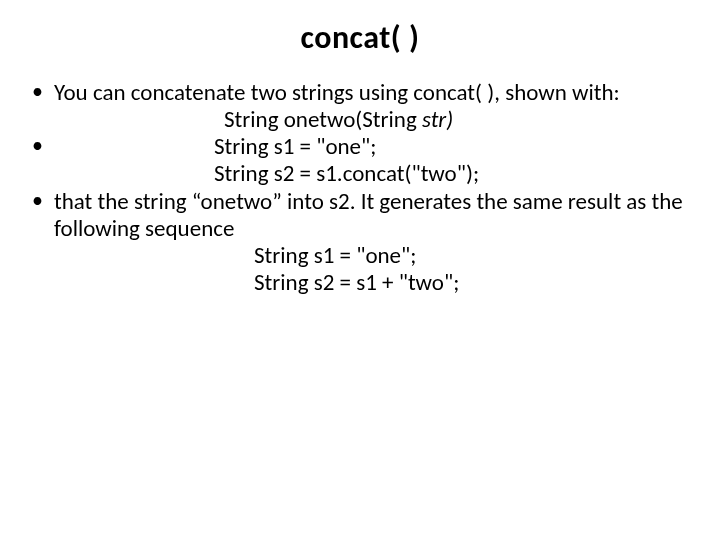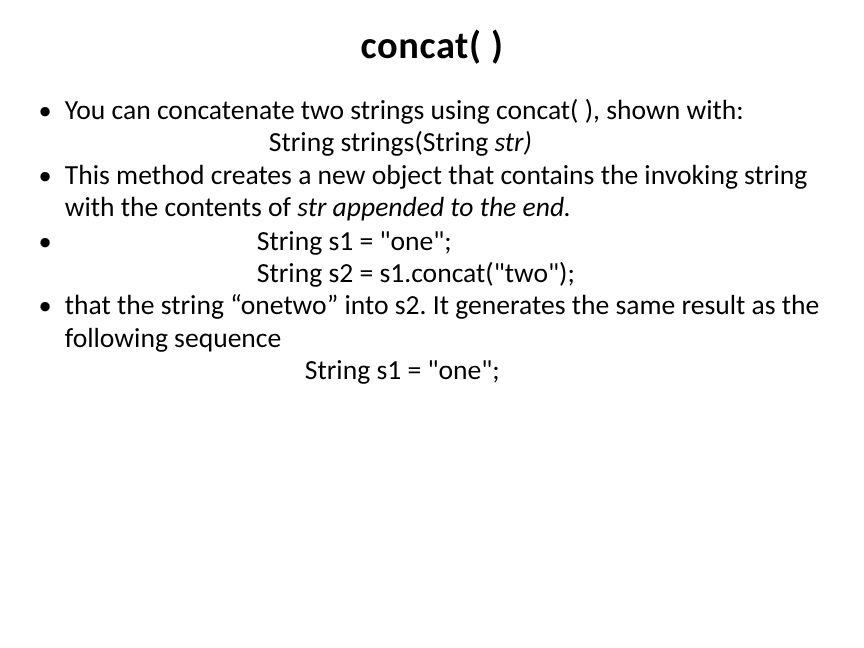--- a/index.html
+++ b/index.html
@@ -57,32 +57,30 @@
 <body>
 
 <div class="slide">
   <h1 class="title">concat( )</h1>
 
   <ul class="bullets">
 
     <li>
       <span>You can concatenate two strings using concat( ), shown with:</span>
       <span class="sub indent1">
-        <span>String strings(String </span><span class="italic">str)</span>
+        <span>String onetwo(String </span><span class="italic">str)</span>
       </span>
     </li>
 
-    <li>
-      <span>This method creates a new object that contains the invoking string with the contents of </span><span class="italic">str appended to the end.</span>
-    </li>
 
     <li>
       <span class="sub indent2">String s1 = "one";</span>
       <span class="sub indent2">String s2 = s1.concat("two");</span>
     </li>
 
     <li>
       <span>that the string “onetwo” into s2. It generates the same result as the following sequence</span>
       <span class="sub indent3">String s1 = "one";</span>
+      <span class="sub indent3">String s2 = s1 + "two";</span>
     </li>
 
   </ul>
 </div>
 
 </body></html>

